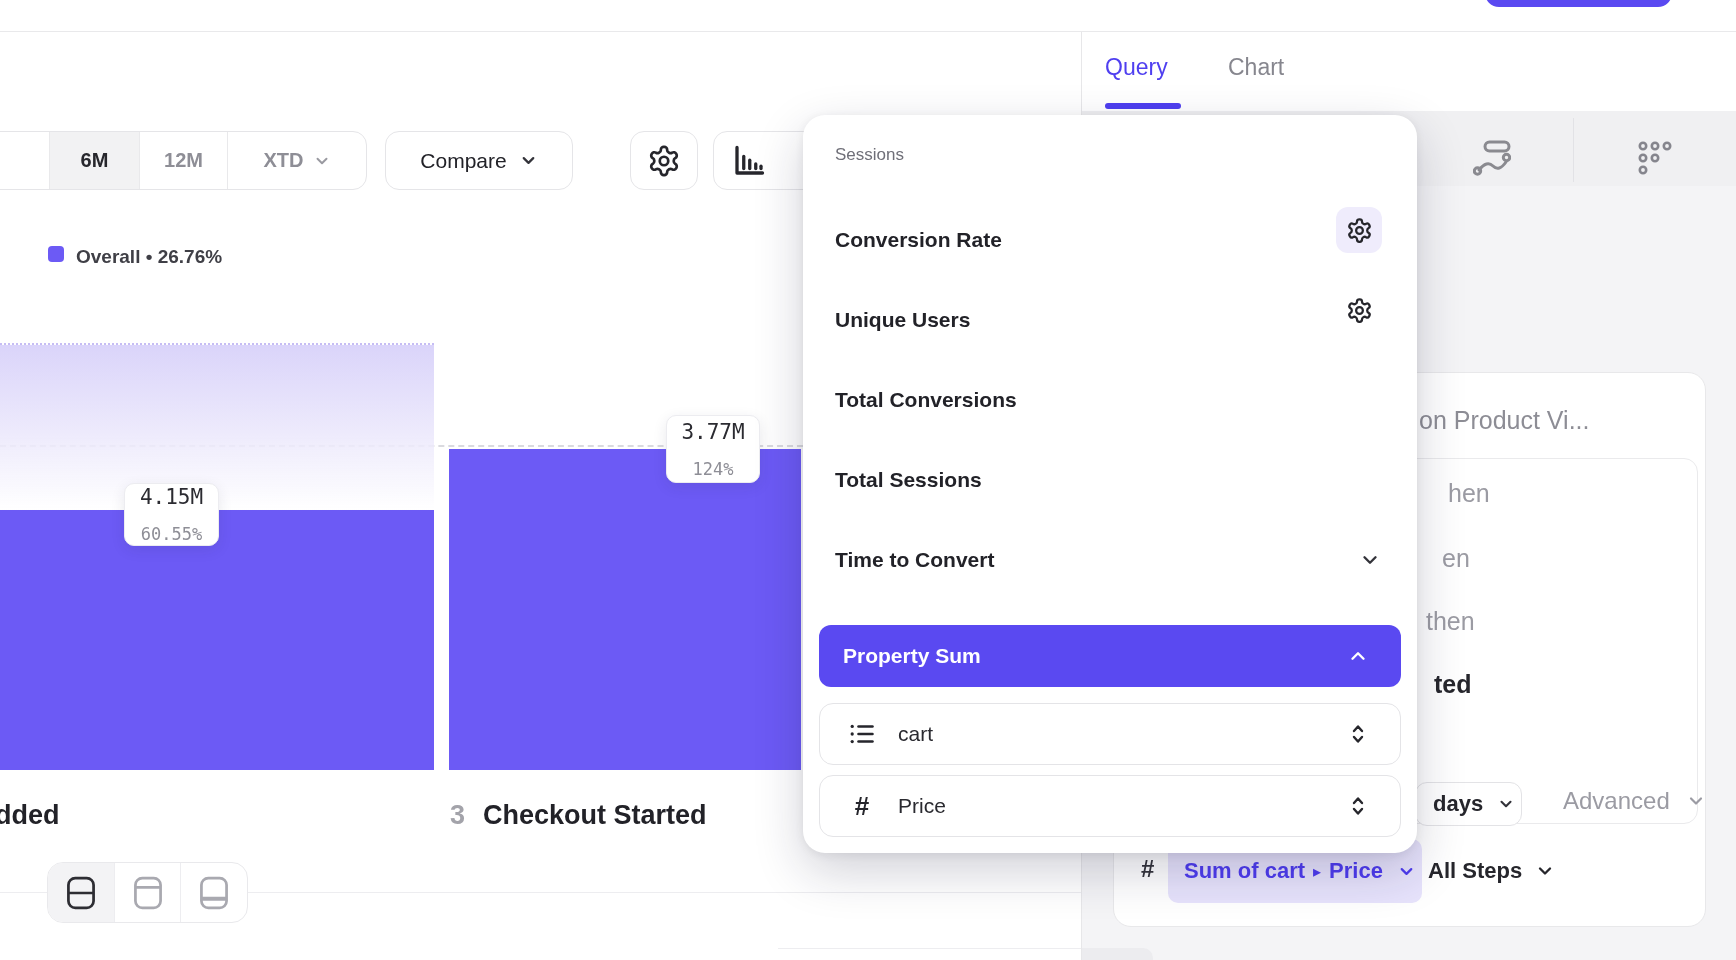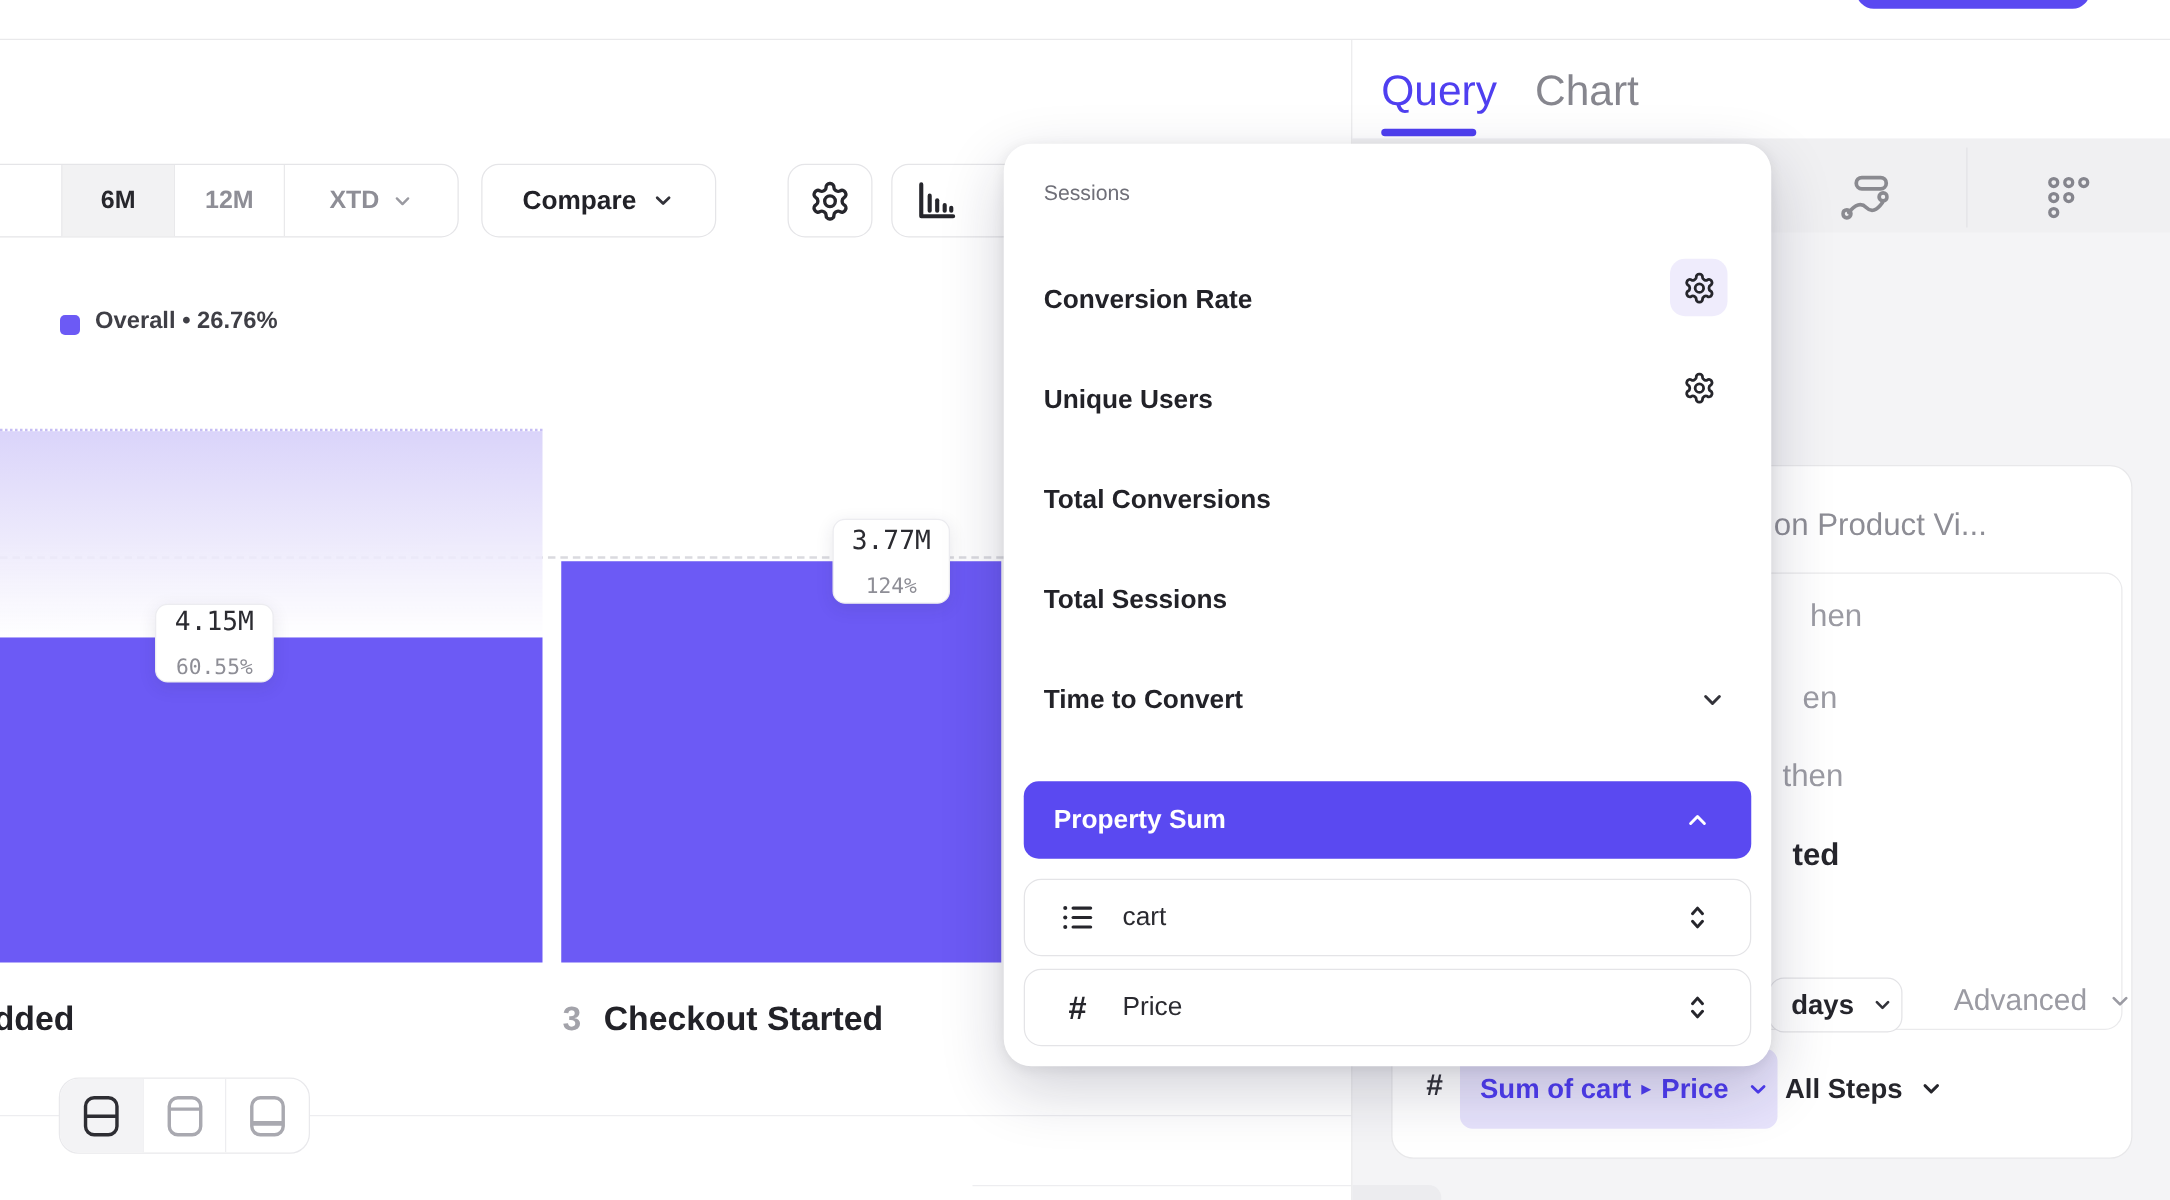--- a/index.html
+++ b/index.html
@@ -18,24 +18,24 @@
   .seg{left:-80px;top:131px;width:447px;height:59px;border:1px solid #e5e5e8;border-radius:14px;
        display:flex;align-items:stretch;background:#fff;box-sizing:border-box;z-index:3;}
   .seg-cell{display:flex;align-items:center;justify-content:center;font-size:20px;font-weight:600;
             color:#8e8e96;border-left:1px solid #e9e9eb;}
   .seg-cell:first-child{border-left:none;}
   .seg-cell.sel{background:#f2f2f3;color:#27272c;}
   .seg-cell .chev{margin-left:9px;}
 
   .btn{border:1px solid #e5e5e8;border-radius:14px;background:#fff;box-sizing:border-box;
        display:flex;align-items:center;justify-content:center;z-index:3;}
-  .compare-btn{left:385px;top:131px;width:188px;height:59px;font-size:21px;font-weight:700;color:#222228;gap:12px;}
+  .compare-btn{left:385px;top:131px;width:188px;height:59px;font-size:21px;font-weight:400;color:#222228;gap:12px;}
   .icon-btn{width:68px;height:59px;}
 
-  .legend{left:48px;top:246px;display:flex;align-items:flex-end;gap:12px;z-index:3;}
+  .legend{left:48px;top:246px;display:flex;align-items:flex-start;gap:12px;z-index:3;}
   .legend-swatch{width:16px;height:16px;border-radius:4px;background:#6c5af5;}
   .legend-text{font-size:19px;font-weight:600;color:#3f3f46;}
 
   
   .dashed-line{left:0;top:445px;width:803px;height:0;border-top:2px dashed #dadadf;z-index:1;}
   .bar{background:#6c5af5;z-index:2;}
   .bar1{left:0;top:510px;width:434px;height:260px;}
   .bar2{left:449px;top:449px;width:352px;height:321px;}
   .ghost1{left:0;top:343px;width:434px;height:167px;z-index:1;
           background:linear-gradient(180deg,#dad4fa 0%,#eeebfc 55%,rgba(255,255,255,0) 100%);
@@ -58,21 +58,21 @@
   .hline{height:1px;background:#ededf0;z-index:1;}
   .layout-group{left:47px;top:862px;width:201px;height:61px;border:1px solid #e9e9ec;border-radius:16px;
                 background:#fff;display:flex;z-index:3;box-sizing:border-box;overflow:hidden;}
   .layout-cell{flex:1;display:flex;align-items:center;justify-content:center;border-left:1px solid #ededf0;cursor:pointer;}
   .layout-cell:first-child{border-left:none;}
   .layout-cell.sel{background:#f3f3f5;}
 
   
   .right-panel{left:1082px;top:32px;width:654px;height:928px;background:#f4f4f6;z-index:1;}
   .tabs-row{left:1082px;top:32px;width:654px;height:79px;background:#fff;border-bottom:1px solid #e7e7e9;z-index:2;}
-  .tab{position:absolute;top:22px;font-size:34px;font-weight:500;}
+  .tab{position:absolute;top:22px;font-size:23px;font-weight:500;}
   .tab.active{color:#4f3ff0;}
   .tab.inactive{color:#86868e;}
   .tab-underline{position:absolute;left:23px;top:71px;width:76px;height:6px;border-radius:3px;background:#4f3ff0;}
   .toolbar-strip{left:1082px;top:111px;width:654px;height:75px;background:#f0f0f2;z-index:2;}
   .tile-divider{left:1573px;top:118px;width:1px;height:64px;background:#e2e2e6;z-index:3;}
 
   .query-card{left:1113px;top:372px;width:593px;height:555px;background:#fff;border:1px solid #e8e8ea;
               border-radius:18px;box-sizing:border-box;z-index:3;}
   .qc-title{position:absolute;left:305px;top:33px;font-size:25px;color:#8d8d95;white-space:nowrap;}
   .inner-card{position:absolute;left:18px;top:85px;width:566px;height:366px;border:1px solid #eaeaec;

